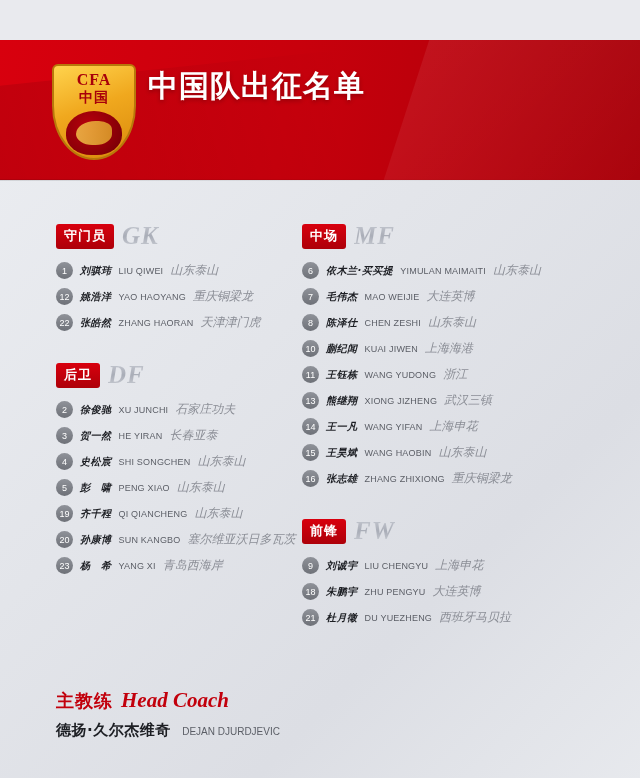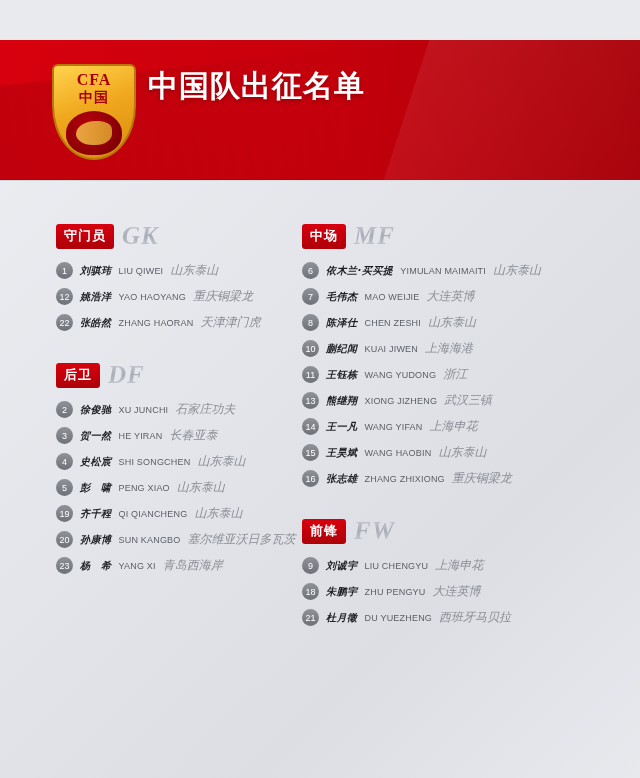--- a/index.html
+++ b/index.html
@@ -384,20 +384,30 @@
           <span class="num">21</span>
           <span class="name-cn">杜月徵</span>
           <span class="name-en">DU YUEZHENG</span>
           <span class="club">西班牙马贝拉</span>
         </div>
       </div>
 
     </div>
   </div>
 
+  <div class="coach">
+    <div class="coach-title">
+      <span class="coach-cn">主教练</span>
+      <span class="coach-en">Head Coach</span>
+    </div>
+    <div>
+      <span class="coach-name-cn">德扬·久尔杰维奇</span>
+      <span class="coach-name-en">DEJAN DJURDJEVIC</span>
+    </div>
+  </div>
 
   <div class="footer">
     <span class="weibo-icon">
       <svg viewBox="0 0 16 16" width="14" height="14" aria-hidden="true">
         <ellipse cx="7" cy="10" rx="6" ry="4.3" fill="#d8000e"></ellipse>
         <ellipse cx="6" cy="10" rx="2.6" ry="1.9" fill="#ffffff"></ellipse>
         <path d="M10.5 2.2c2.2 0 3.9 1.8 3.5 3.9" stroke="#d8000e" stroke-width="1.3" fill="none" stroke-linecap="round"></path>
       </svg>
     </span>
     <span class="footer-text">华夏足球时间</span>

